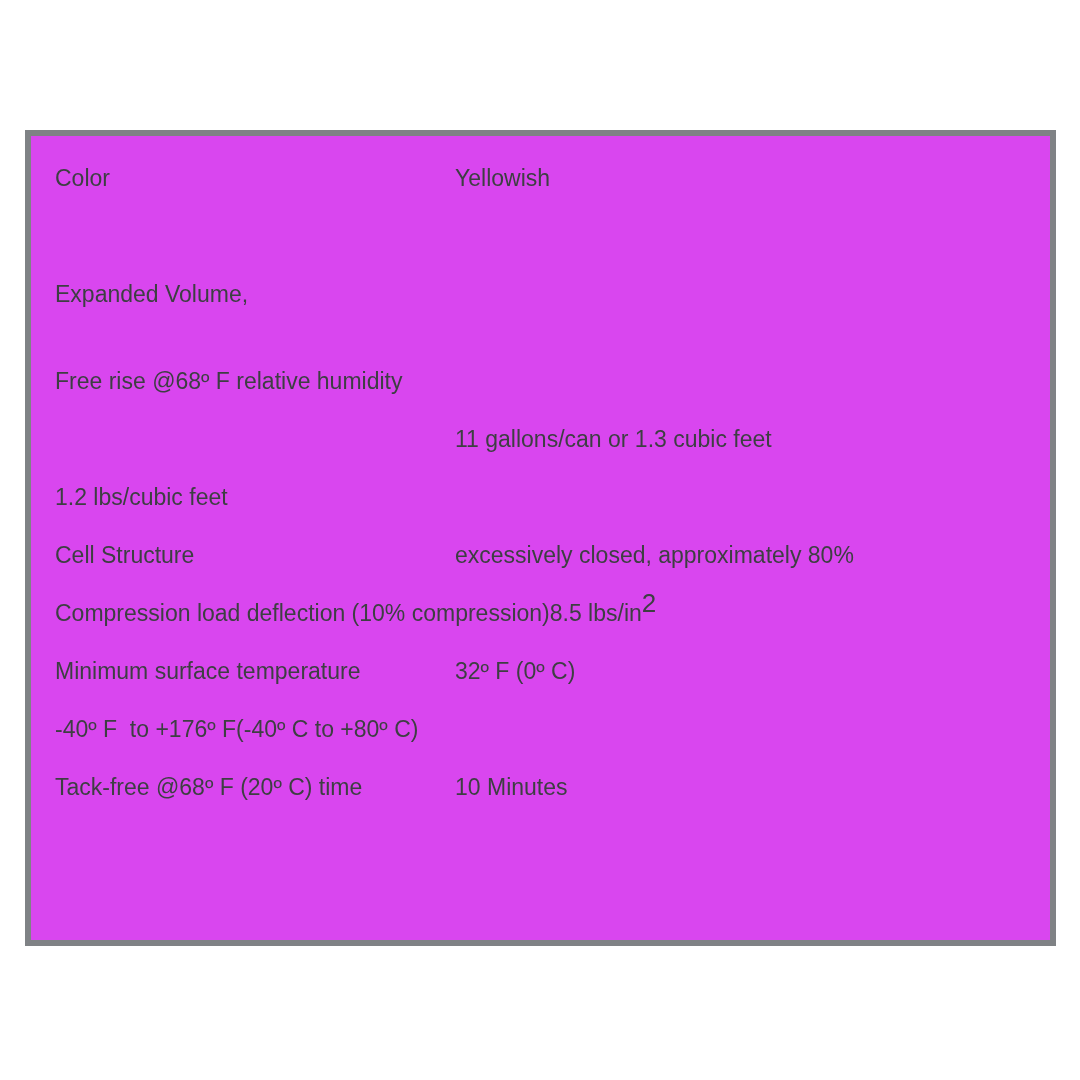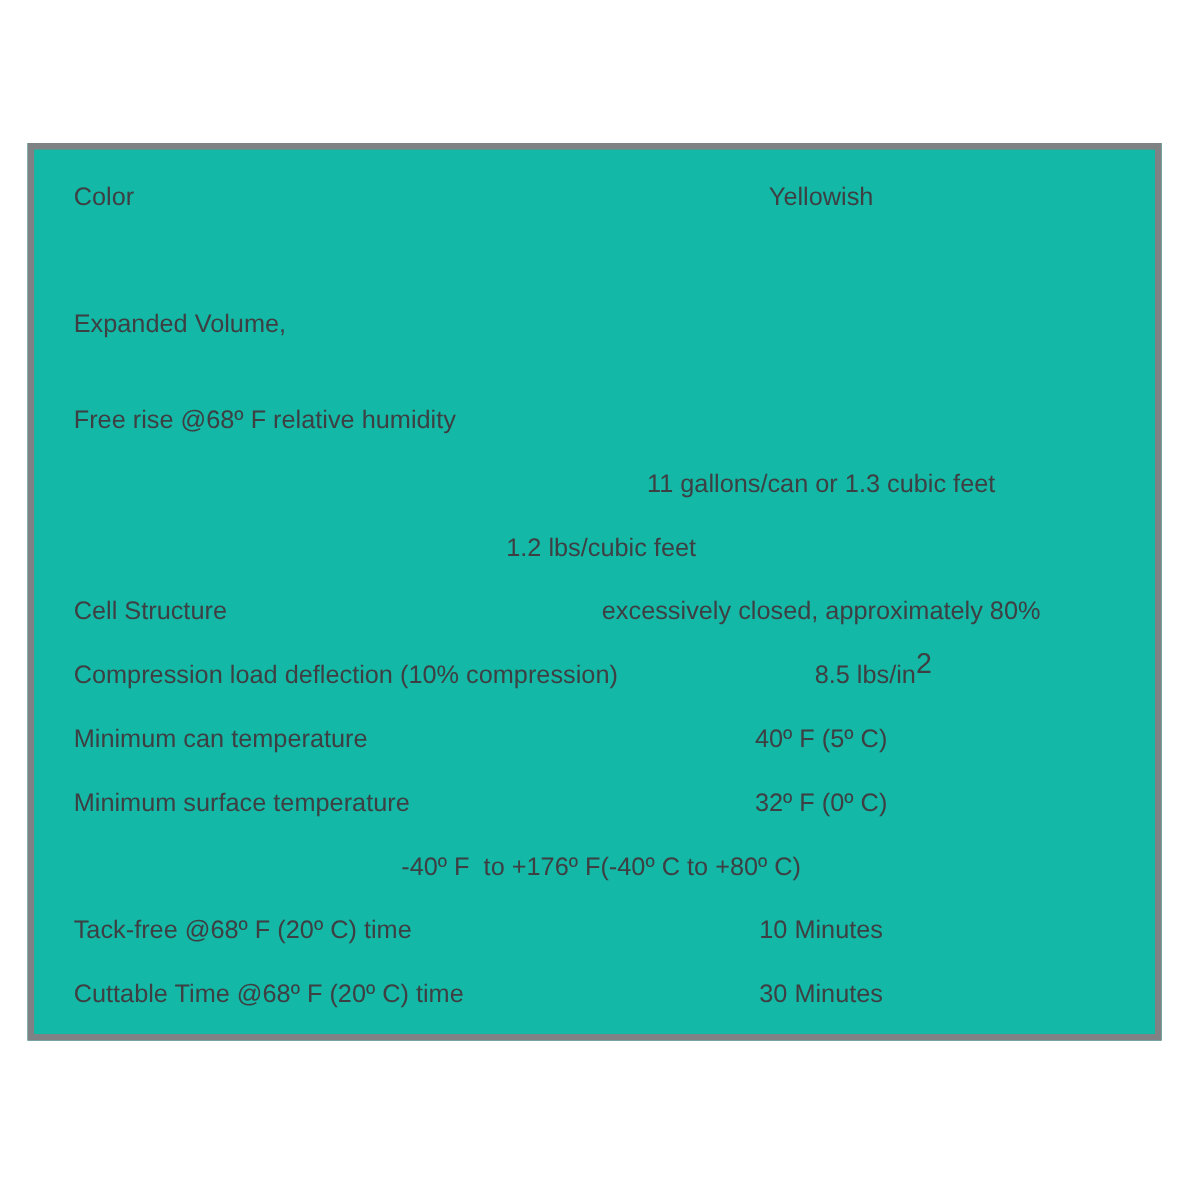--- a/index.html
+++ b/index.html
@@ -15,22 +15,22 @@
     color: #3d3f42;
   }
   .spec-box {
     position: absolute;
     left: 25px;
     top: 130px;
     width: 1031px;
     height: 816px;
     box-sizing: border-box;
     border: 6px solid #7f8285;
-    background: #14b8a6;
-    padding: 28px 24px 20px 36px;
+    background: #d946ef;
+    padding: 28px 24px 20px 24px;
     overflow: hidden;
   }
   .spec-row {
     display: flex;
     align-items: flex-start;
     font-size: 23px;
     line-height: 29px;
     margin-bottom: 29px;
   }
   .spec-row.align-end {
@@ -39,21 +39,20 @@
   .spec-label {
     flex: 0 0 400px;
     white-space: pre;
     overflow: visible;
   }
   .spec-label .line {
     white-space: pre;
   }
   .spec-value {
     flex: 1 1 auto;
-    text-align: center;
     white-space: pre;
   }
   .sup {
     display: inline-block;
     font-size: 26px;
     position: relative;
     top: -9px;
     line-height: 0;
   }
 </style>
@@ -82,37 +81,29 @@
   <div class="spec-row">
     <div class="spec-label">Cell Structure</div>
     <div class="spec-value">excessively closed, approximately 80%</div>
   </div>
 
   <div class="spec-row">
     <div class="spec-label">Compression load deflection (10% compression)</div>
     <div class="spec-value"><span>8.5 lbs/in</span><span class="sup">2</span></div>
   </div>
 
-  <div class="spec-row">
-    <div class="spec-label">Minimum can temperature</div>
-    <div class="spec-value">40º F (5º C)</div>
-  </div>
 
   <div class="spec-row">
     <div class="spec-label">Minimum surface temperature</div>
     <div class="spec-value">32º F (0º C)</div>
   </div>
 
   <div class="spec-row">
     <div class="spec-value">-40º F  to +176º F(-40º C to +80º C)</div>
   </div>
 
   <div class="spec-row">
     <div class="spec-label">Tack-free @68º F (20º C) time</div>
     <div class="spec-value">10 Minutes</div>
   </div>
 
-  <div class="spec-row">
-    <div class="spec-label">Cuttable Time @68º F (20º C) time</div>
-    <div class="spec-value">30 Minutes</div>
-  </div>
 
 </div>
 
 </body></html>

